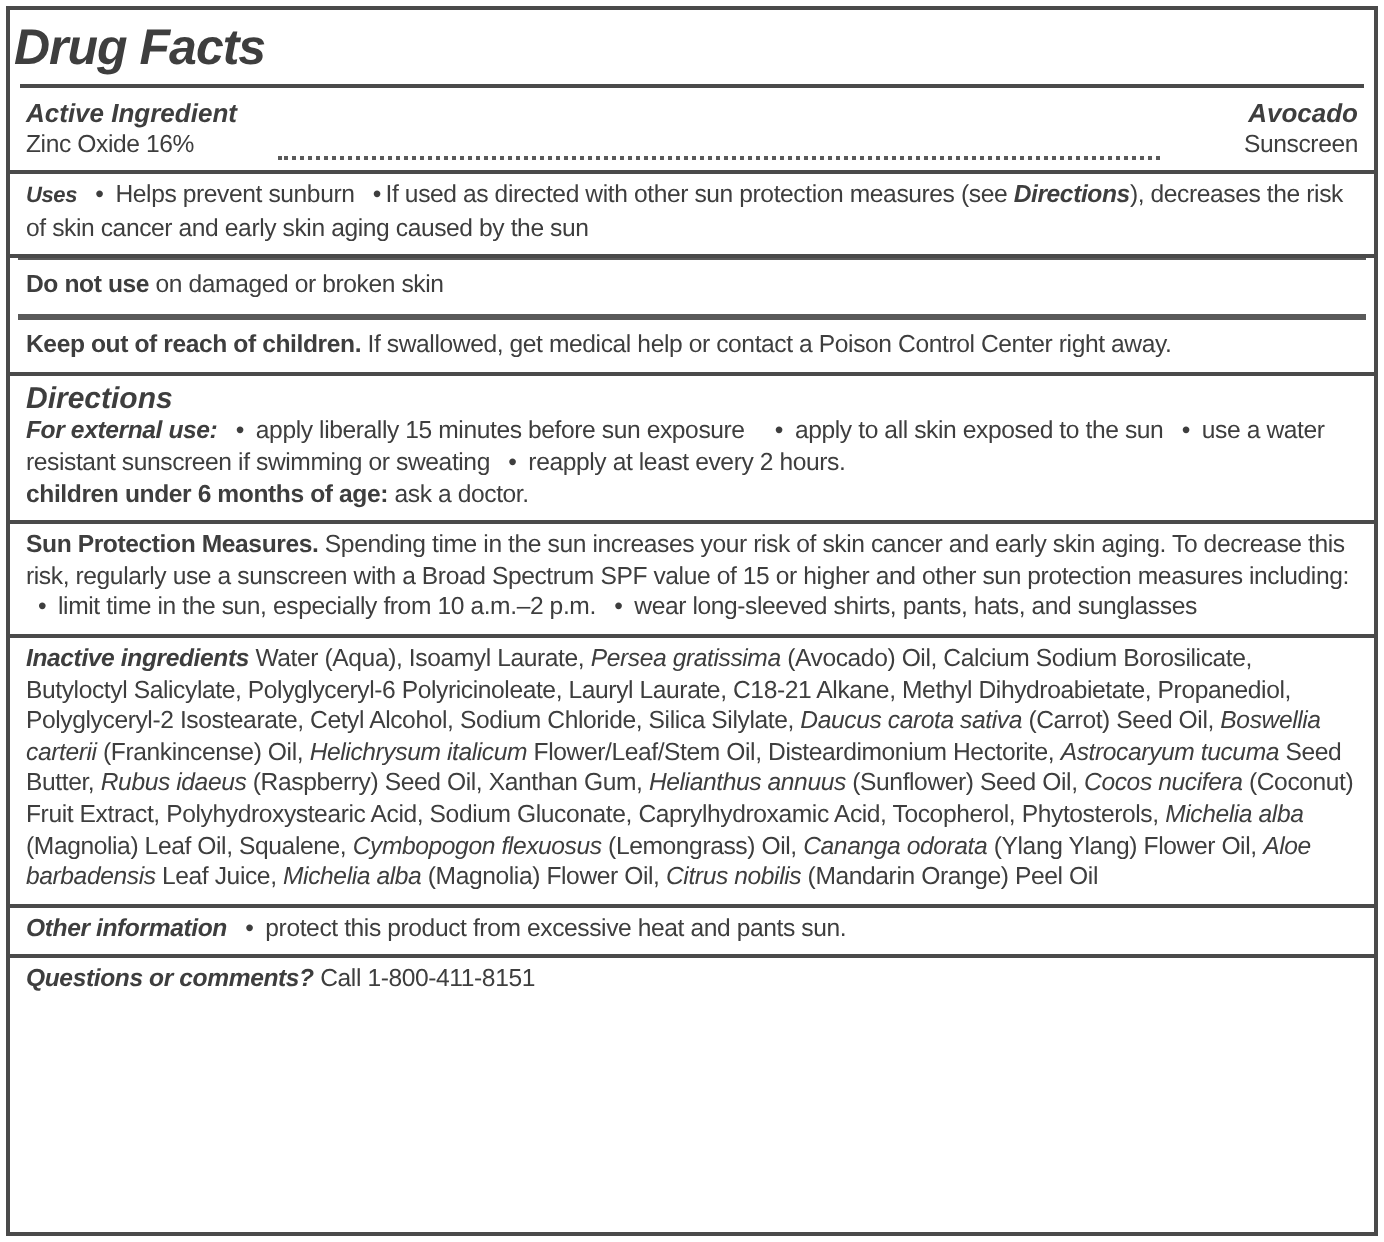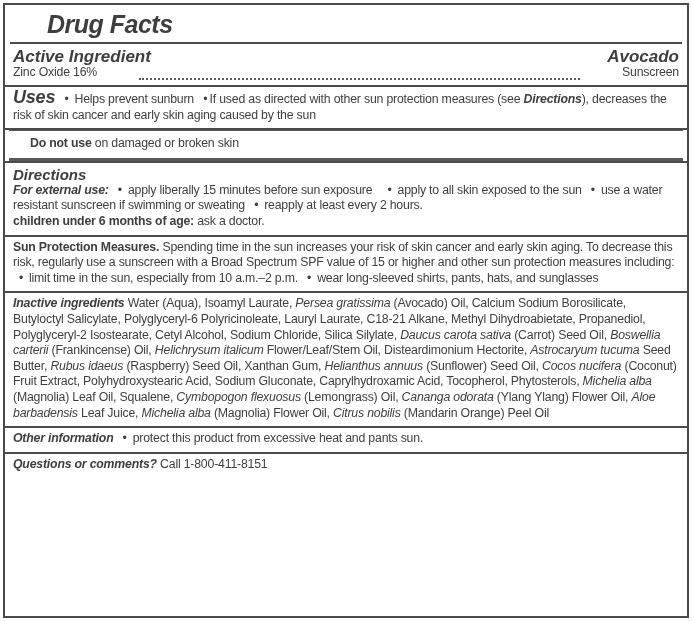--- a/index.html
+++ b/index.html
@@ -12,53 +12,52 @@
   .label{
     box-sizing:border-box;width:100%;height:100%;
     border:2px solid #4a4a4a;
     display:flex;flex-direction:column;
     overflow:hidden;
   }
   .pad{padding:3px 8px 5px 8px;}
   .title{
     font-size:25px;font-weight:700;font-style:italic;
     letter-spacing:-0.5px;line-height:29px;
-    padding:5px 8px 3px 12px;
-    margin-left:30px;
+    padding:5px 8px 3px 2px;
   }
   .rule-title{border-top:2px solid #4a4a4a;margin:0 5px;}
   .rule-section{border-top:2px solid #4a4a4a;margin:0;}
   .hairline{border-top:1px solid #5a5a5a;margin:0 4px;}
   .body-text{
     font-size:12.3px;line-height:15.6px;letter-spacing:-0.2px;
   }
   .sb{font-weight:700;}
   .si{font-style:italic;}
   .sbi{font-weight:700;font-style:italic;}
-  .sh{font-weight:700;font-style:italic;font-size:18px;text-align:center;}
+  .sh{font-weight:700;font-style:italic;font-size:11px;text-align:center;}
   .head-row{
     display:flex;justify-content:space-between;align-items:baseline;
-    font-size:17px;font-weight:700;font-style:italic;line-height:15px;
+    font-size:13px;font-weight:700;font-style:italic;line-height:15px;
     padding-top:2px;
   }
   .leader-row{
     display:flex;align-items:center;font-size:12.3px;line-height:16px;
     letter-spacing:-0.2px;
     gap:41px;
   }
   .leader{
     flex:1;margin:0 1px;align-self:flex-end;
     border-bottom:2px dotted #5a5a5a;
     height:12px;
   }
   .section-heading{
     font-size:15px;font-weight:700;font-style:italic;line-height:17px;
   }
   .warn-sub{font-size:12.3px;font-weight:700;line-height:15.5px;letter-spacing:-0.2px;}
-  .warn-item{padding:5px 8px 6px 25px;}
+  .warn-item{padding:5px 8px 6px 8px;}
 </style>
 </head>
 <body>
 
 <div class="label">
 
   <div class="title">Drug Facts</div>
   <div class="rule-title"></div>
 
   <div class="pad">
@@ -81,20 +80,21 @@
 
 
   <div class="hairline"></div>
   <div class="warn-item body-text"><span class="sb">Do not use</span><span> on damaged or broken skin</span></div>
 
   <div class="hairline"></div>
 
   <div class="hairline"></div>
 
   <div class="hairline"></div>
+  <div class="warn-item body-text"><span class="sb">Keep out of reach of children.</span><span> If swallowed, get medical help or contact a Poison Control Center right away.</span></div>
 
   <div class="rule-section"></div>
 
   <div class="pad">
     <div class="section-heading">Directions</div>
     <div class="body-text"><span class="sbi">For external use:</span><span>  • apply liberally 15 minutes before sun exposure   • apply to all skin exposed to the sun  • use a water resistant sunscreen if swimming or sweating  • reapply at least every 2 hours.</span></div>
     <div class="body-text"><span class="sb">children under 6 months of age:</span><span> ask a doctor.</span></div>
   </div>
 
   <div class="rule-section"></div>

